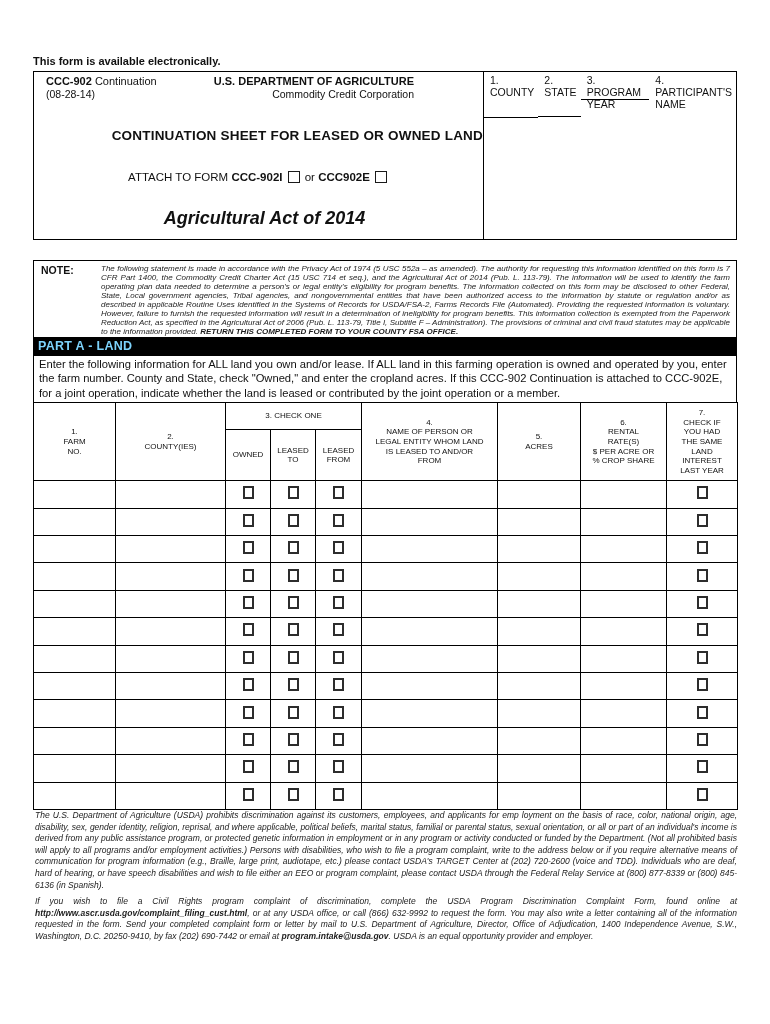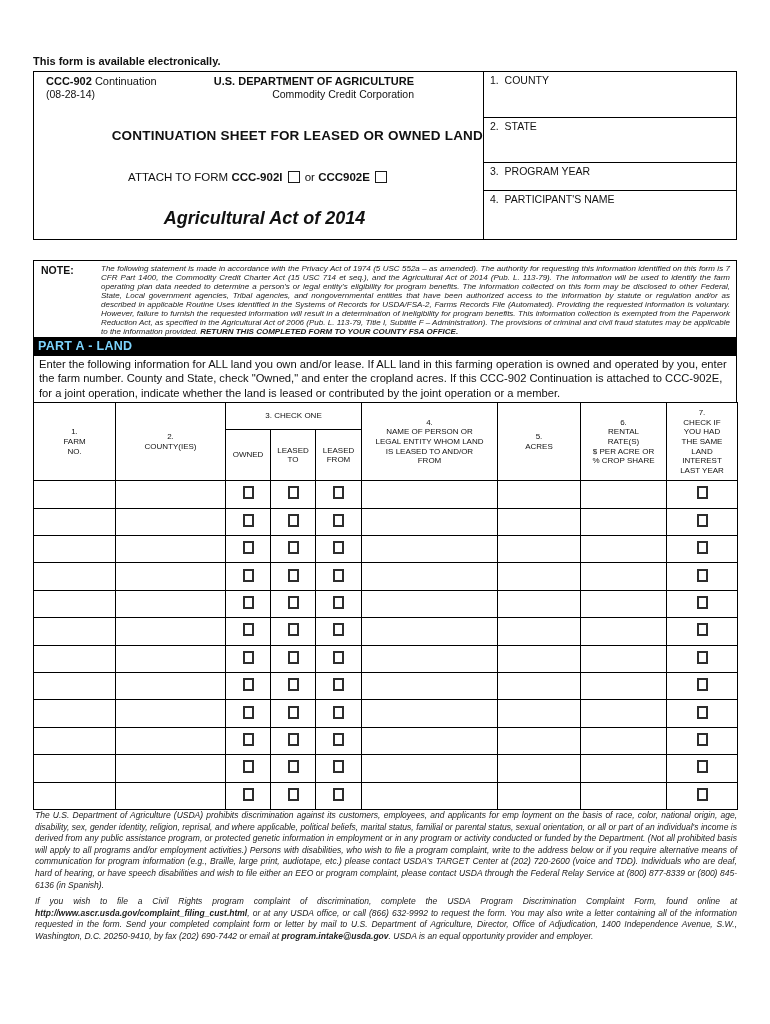--- a/index.html
+++ b/index.html
@@ -23,21 +23,21 @@
   .header-left { width: 449px; position: relative; }
   .form-id { position: absolute; left: 12px; top: 3px; font-size: 11px; line-height: 13px; }
   .form-date { font-size: 10.5px; }
   .dept { position: absolute; left: 130px; top: 3px; width: 250px; text-align: right; font-size: 11px; line-height: 13px; }
   .agency { font-size: 10.5px; }
   .form-title { position: absolute; left: 0; right: 0; top: 56px; text-align: right; font-weight: bold; font-size: 13.5px; letter-spacing: .2px; }
   .attach-line { position: absolute; left: 0; right: 0; top: 99px; text-align: center; font-size: 11.5px; }
   .cb { display: inline-block; width: 12px; height: 12px; border: 1.5px solid #1a1a1a; vertical-align: -2px; margin: 0 2px 0 5px; background: #fff; }
   .act { position: absolute; left: 12px; right: 0; top: 136px; text-align: center; font-weight: bold; font-style: italic; font-size: 18px; }
 
-  .header-right { flex: 1; border-left: 1.5px solid #000; display: flex; flex-direction: column; }
+  .header-right { flex: 1; border-left: 1.5px solid #000; display: flex; flex-direction: row; }
   .hfield { border-bottom: 1.5px solid #000; padding: 2px 4px 0 6px; font-size: 10.5px; }
   .hfield-label { white-space: pre-wrap; }
   .hfield.f1 { height: 46px; }
   .hfield.f2 { height: 45px; }
   .hfield.f3 { height: 28px; }
   .hfield.f4 { flex: 1; border-bottom: none; }
 
   
   .note-box {
     position: absolute; left: 33px; top: 260px; width: 704px; height: 93px;

